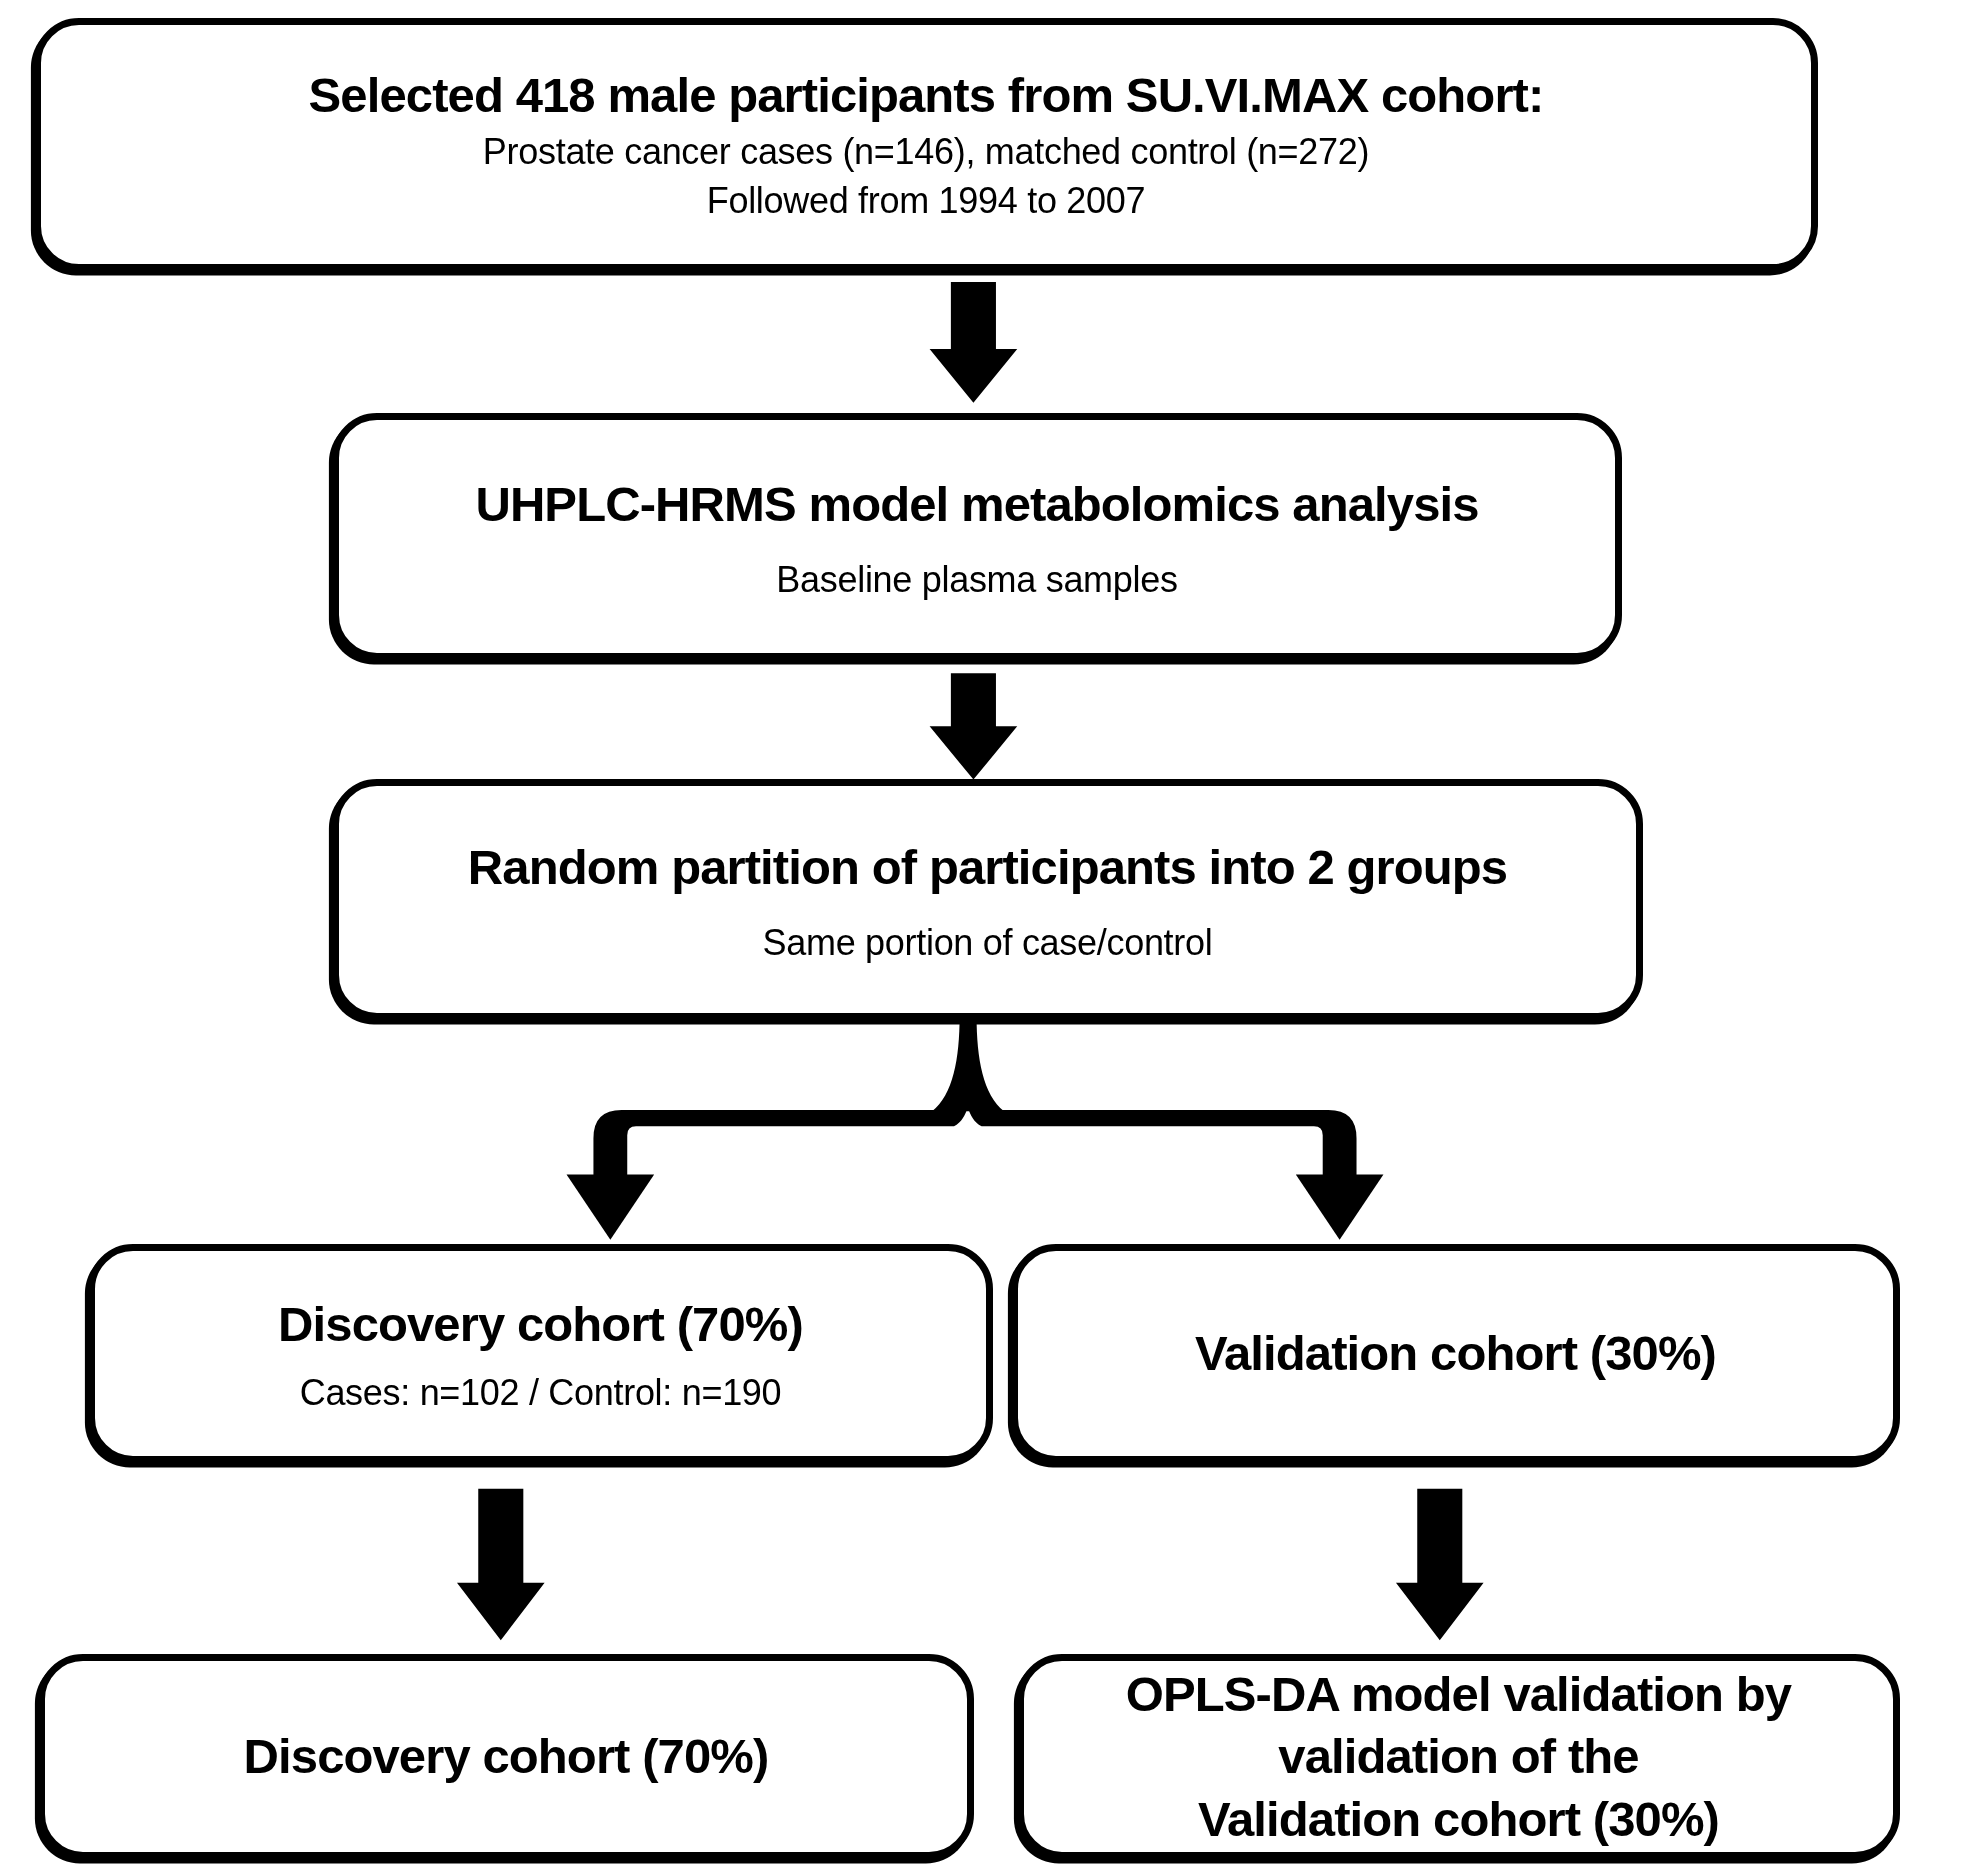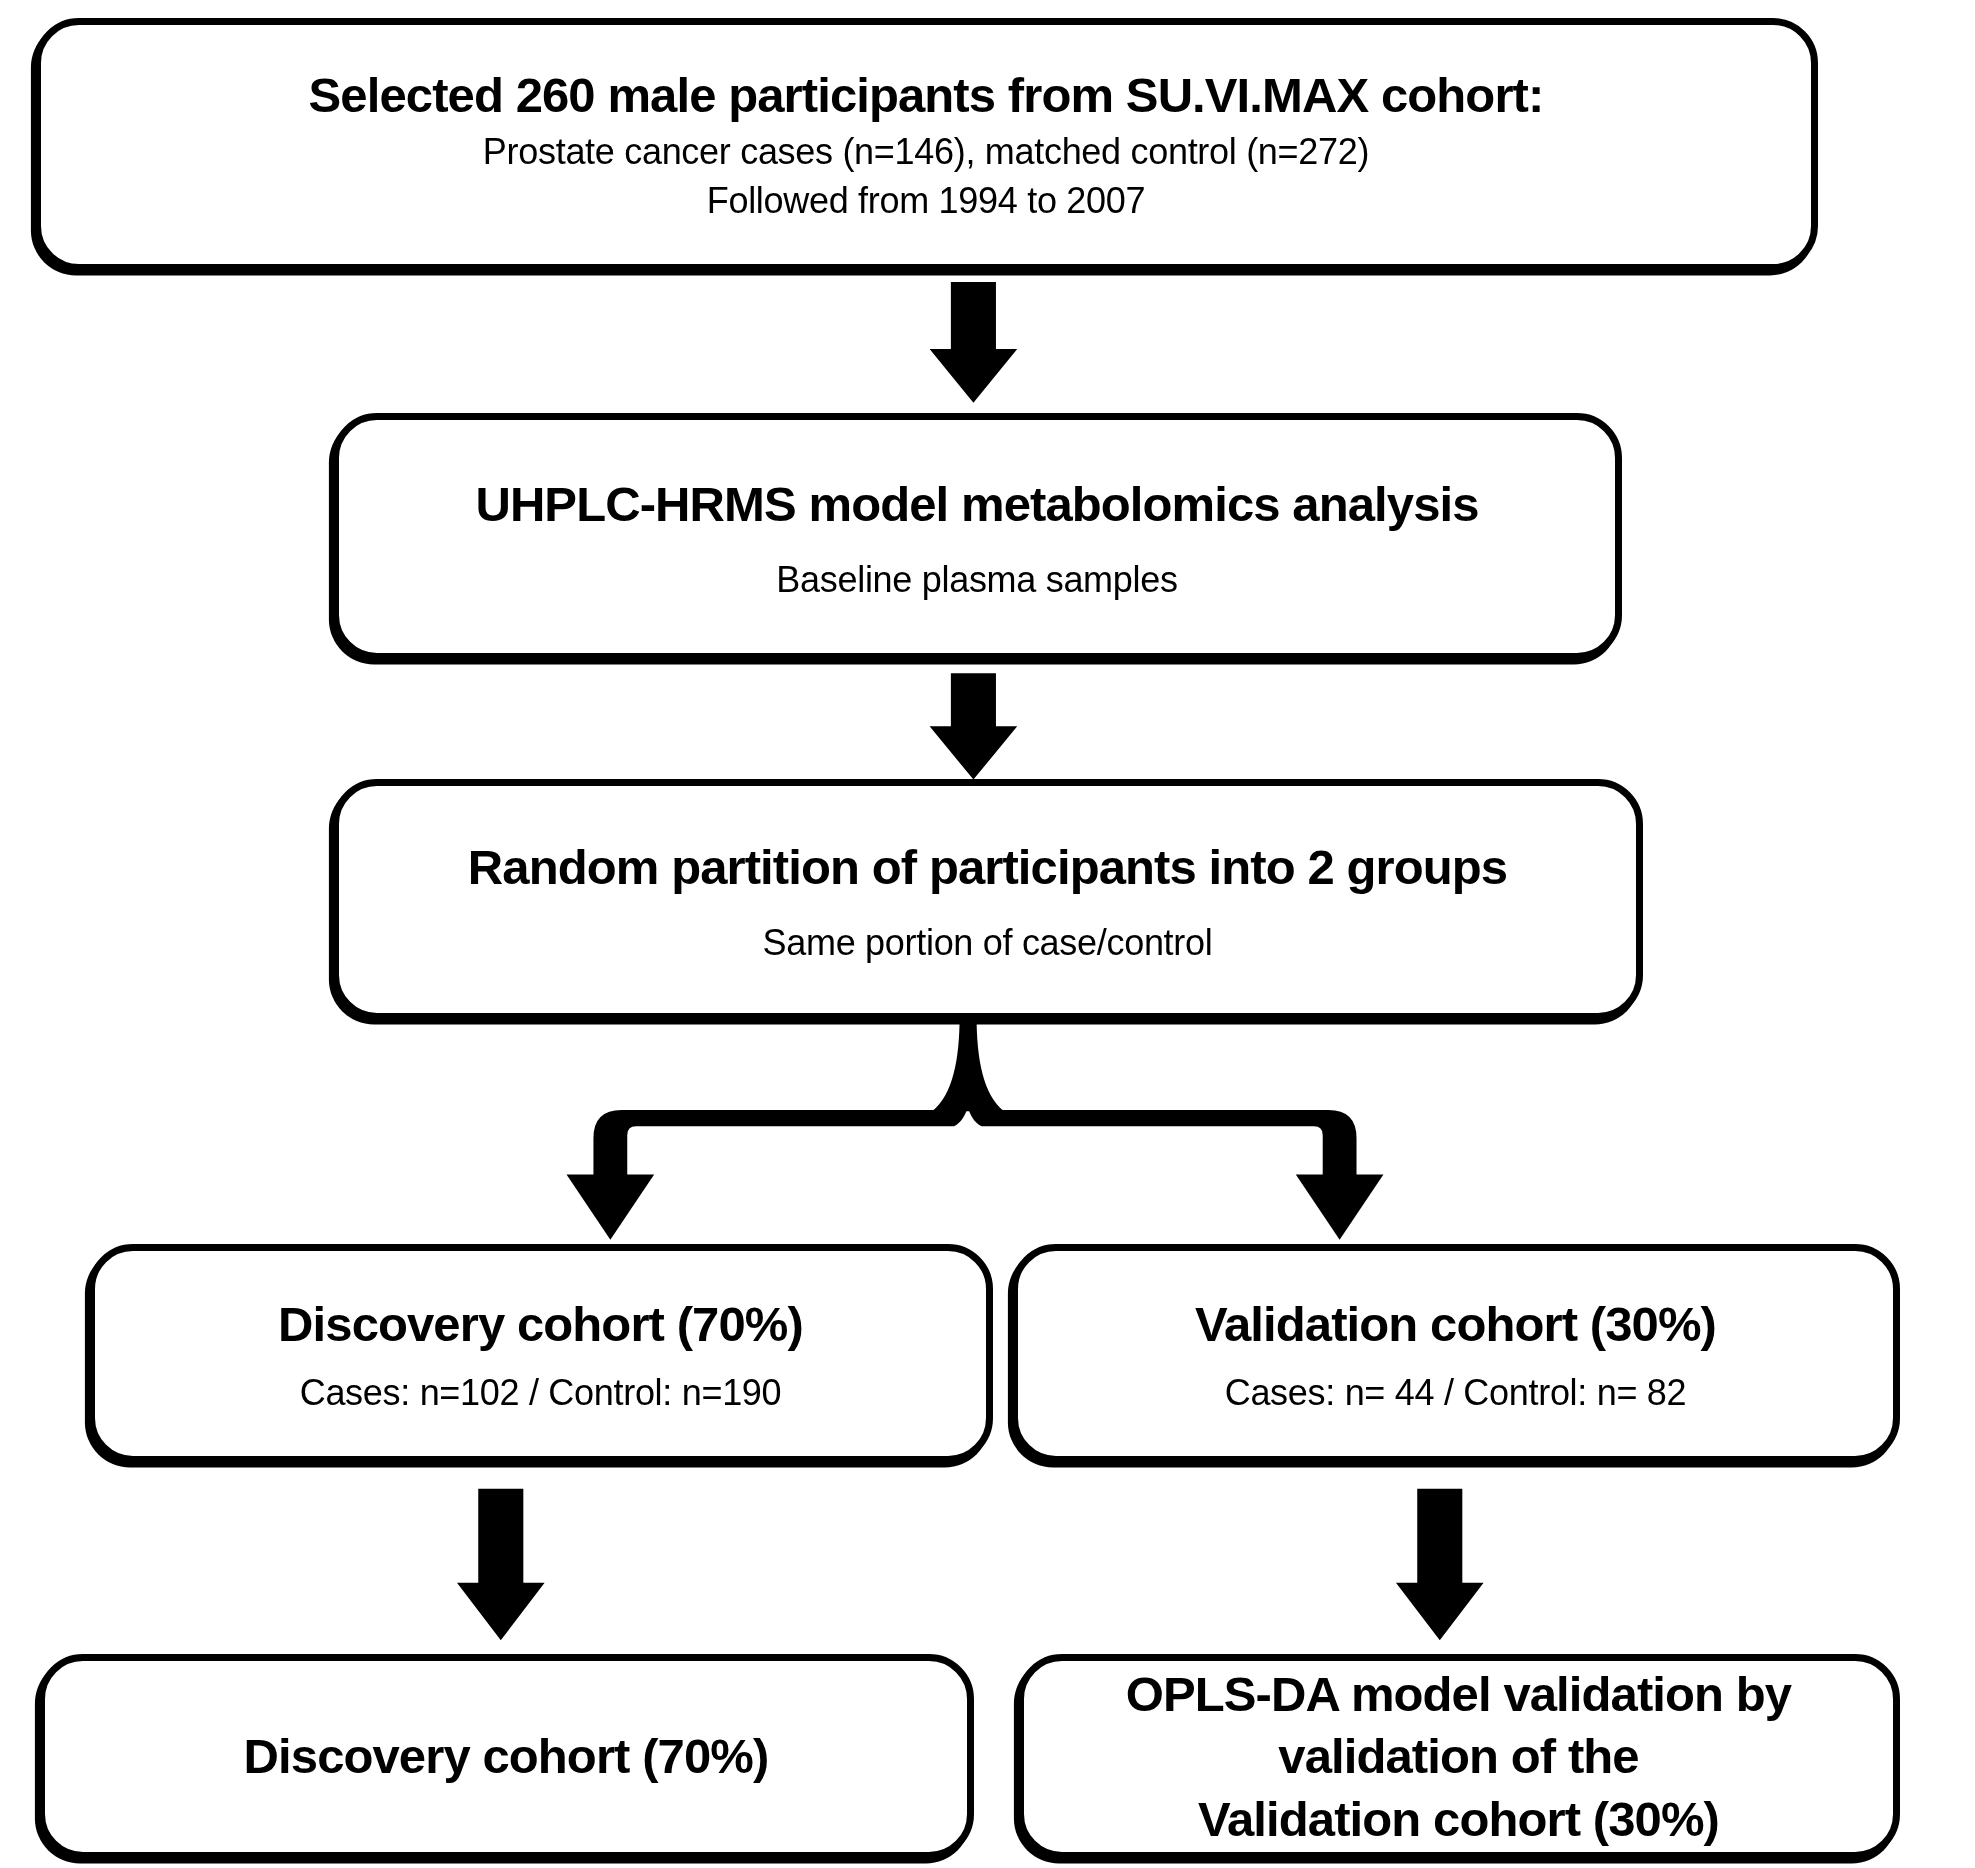--- a/index.html
+++ b/index.html
@@ -63,21 +63,21 @@
     top: 0;
     z-index: 1;
   }
 </style>
 </head>
 <body>
 
 <div id="canvas">
 
   <div class="box" id="box1">
-    <div class="line t">Selected 260 male participants from SU.VI.MAX cohort:</div>
+    <div class="line t">Selected 418 male participants from SU.VI.MAX cohort:</div>
     <div class="line b">Prostate cancer cases (n=146), matched control (n=272)</div>
     <div class="line b">Followed from 1994 to 2007</div>
   </div>
 
   <div class="box" id="box2">
     <div class="line t">UHPLC-HRMS model metabolomics analysis</div>
     <div class="line b">Baseline plasma samples</div>
   </div>
 
   <div class="box" id="box3">
@@ -85,21 +85,20 @@
     <div class="line b">Same portion of case/control</div>
   </div>
 
   <div class="box" id="box4">
     <div class="line t">Discovery cohort (70%)</div>
     <div class="line b">Cases: n=102 / Control: n=190</div>
   </div>
 
   <div class="box" id="box5">
     <div class="line t">Validation cohort (30%)</div>
-    <div class="line b">Cases: n= 44 / Control: n= 82</div>
   </div>
 
   <div class="box" id="box6">
     <div class="line t">Discovery cohort (70%)</div>
   </div>
 
   <div class="box" id="box7">
     <div class="line t">OPLS-DA model validation by</div>
     <div class="line t">validation of the</div>
     <div class="line t">Validation cohort (30%)</div>

